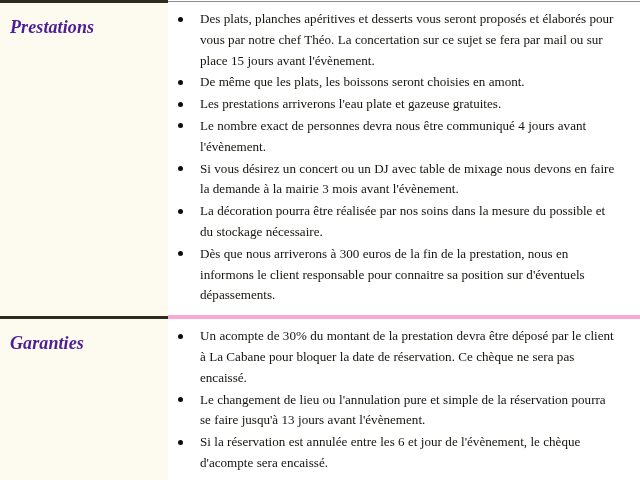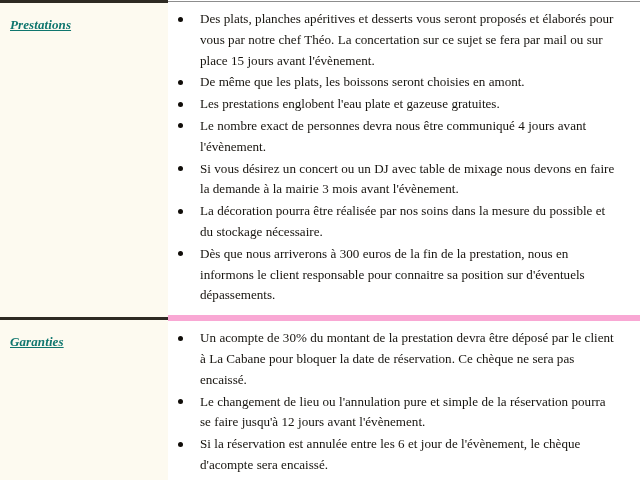--- a/index.html
+++ b/index.html
@@ -34,35 +34,34 @@
     border-bottom: 3px solid #2e2a22;
   }
   .cell-label.last {
     border-bottom: 1px solid #8d8d8d;
   }
 
   .label-text {
     font-family: "Liberation Serif", "DejaVu Serif", serif;
     font-style: italic;
     font-weight: bold;
-    font-size: 13px;
-    color: #0f766e;
+    font-size: 18px;
+    color: #4c1d95;
     letter-spacing: 0.1px;
     line-height: 1.2;
     white-space: nowrap;
-    text-decoration: underline;
   }
 
   
   .cell-body {
     background: #ffffff;
     vertical-align: top;
     padding: 7px 25px 8px 0;
     border-top: 1px solid #8d8d8d;
-    border-bottom: 6px solid #f9a8d4;
+    border-bottom: 4px solid #f9a8d4;
   }
 
   ul.bullets {
     list-style: none;
     margin: 0;
     padding: 0;
   }
 
   ul.bullets > li {
     position: relative;
@@ -105,21 +104,21 @@
           <li>
             <span class="marker"></span>
             <span>Des plats, planches apéritives et desserts vous seront proposés et élaborés pour vous par notre chef Théo. La concertation sur ce sujet se fera par mail ou sur place 15 jours avant l'évènement.</span>
           </li>
           <li>
             <span class="marker"></span>
             <span>De même que les plats, les boissons seront choisies en amont.</span>
           </li>
           <li>
             <span class="marker"></span>
-            <span>Les prestations englobent l'eau plate et gazeuse gratuites.</span>
+            <span>Les prestations arriverons l'eau plate et gazeuse gratuites.</span>
           </li>
           <li>
             <span class="marker"></span>
             <span>Le nombre exact de personnes devra nous être communiqué 4 jours avant l'évènement.</span>
           </li>
           <li>
             <span class="marker"></span>
             <span>Si vous désirez un concert ou un DJ avec table de mixage nous devons en faire la demande à la mairie 3 mois avant l'évènement.</span>
           </li>
           <li>
@@ -139,21 +138,21 @@
         <div class="label-text">Garanties</div>
       </td>
       <td class="cell-body">
         <ul class="bullets">
           <li>
             <span class="marker"></span>
             <span>Un acompte de 30% du montant de la prestation devra être déposé par le client à La Cabane pour bloquer la date de réservation. Ce chèque ne sera pas encaissé.</span>
           </li>
           <li>
             <span class="marker"></span>
-            <span>Le changement de lieu ou l'annulation pure et simple de la réservation pourra se faire jusqu'à 12 jours avant l'évènement.</span>
+            <span>Le changement de lieu ou l'annulation pure et simple de la réservation pourra se faire jusqu'à 13 jours avant l'évènement.</span>
           </li>
           <li>
             <span class="marker"></span>
             <span>Si la réservation est annulée entre les 6 et jour de l'évènement, le chèque d'acompte sera encaissé.</span>
           </li>
           <li>
             <span class="marker"></span>
             <span>Nous ferons notre possible pour modifier le lieu de la réservation selon vos souhaits, mais cela dépendra de la disponibilité du lieu en question. 12 jours avant le réservation, ce ne sera plus possible.</span>
           </li>
         </ul>

